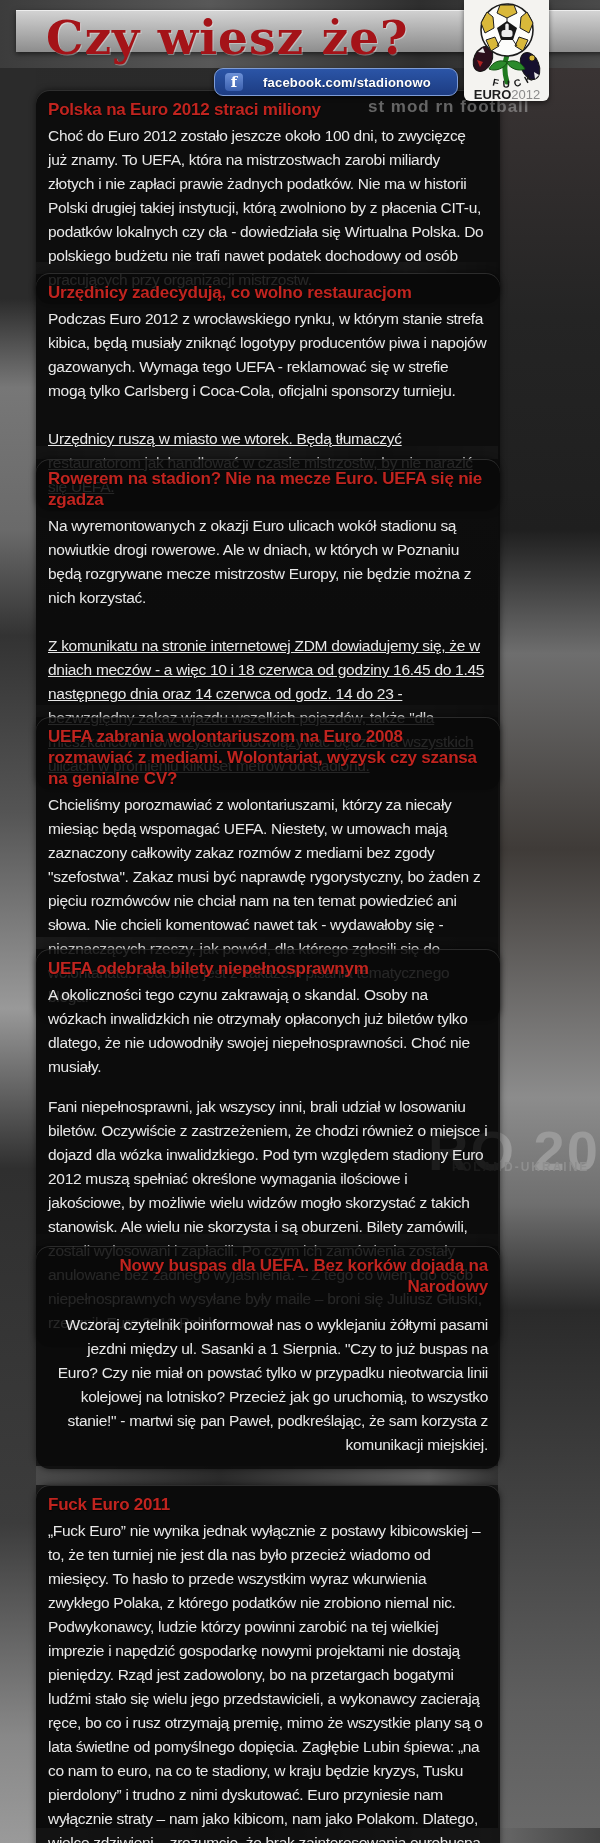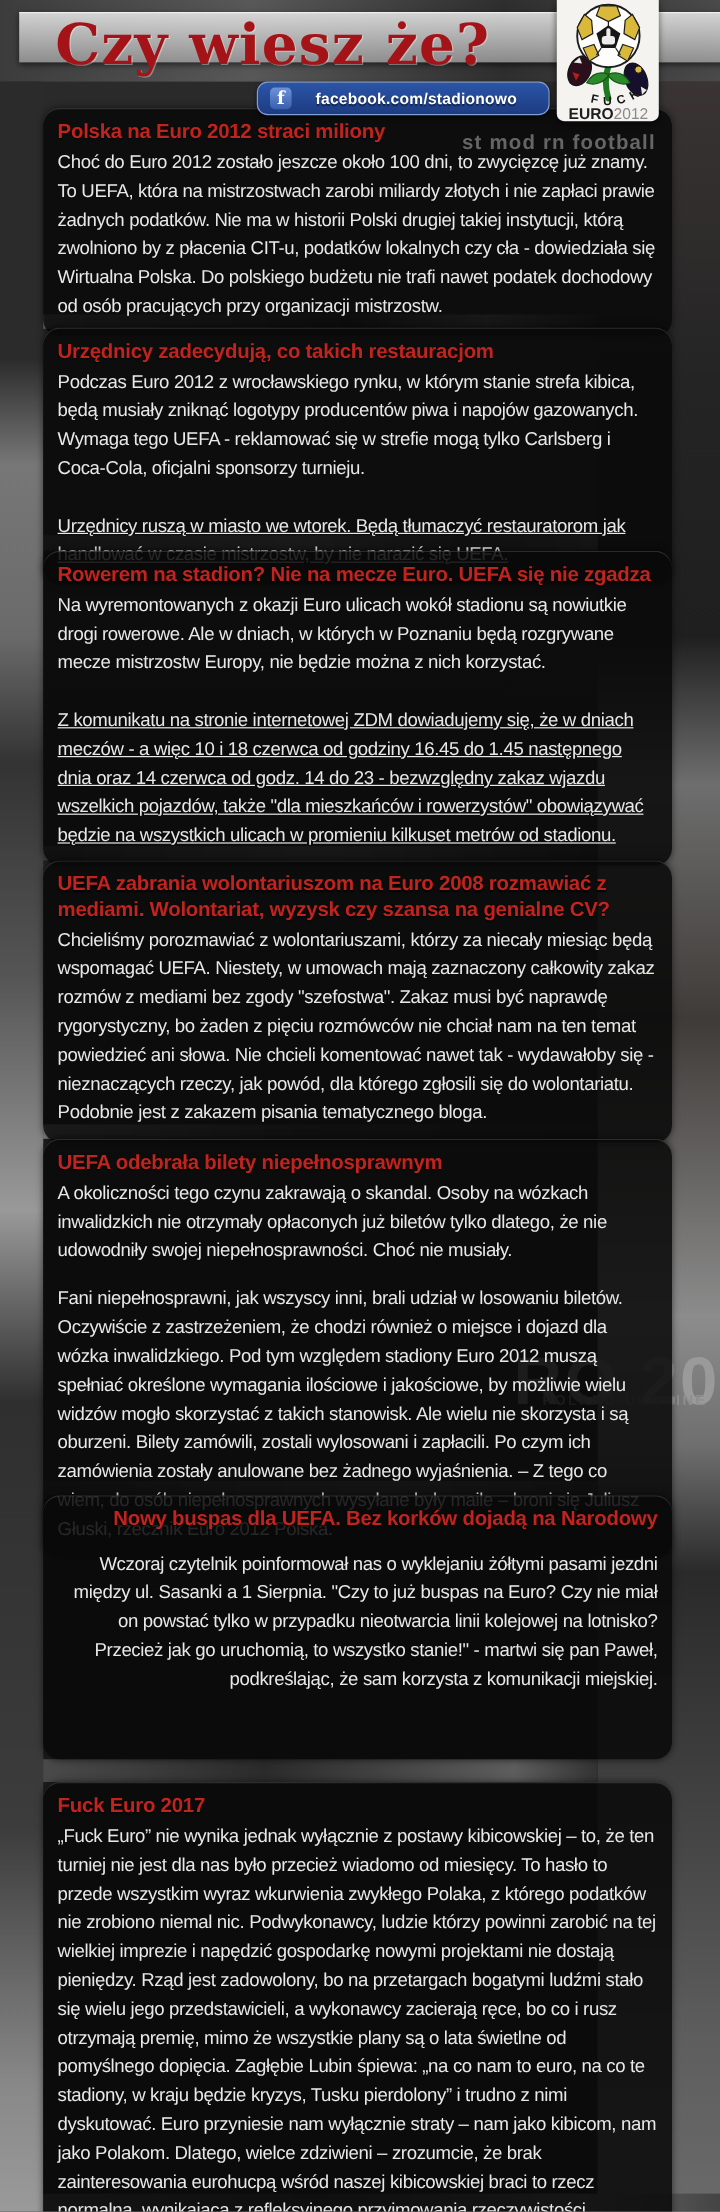--- a/index.html
+++ b/index.html
@@ -10,21 +10,21 @@
   }
   html,body{margin:0;padding:0;}
   body{
     width:600px;height:1843px;position:relative;overflow:hidden;
     background:linear-gradient(#2b2b2b,#191919);
     font-family:"Liberation Sans",sans-serif;
   }
   
   .bgblock{position:absolute;z-index:0;}
   .wm{position:absolute;font-weight:bold;white-space:nowrap;}
-  .wm-top{z-index:4;left:385px;top:97px;font-size:17px;color:rgba(175,175,175,.55);letter-spacing:1px;margin-top:12px;}
+  .wm-top{z-index:4;left:368px;top:97px;font-size:17px;color:rgba(175,175,175,.55);letter-spacing:1px;}
   .wm-euro{z-index:1;left:428px;top:1118px;font-size:56px;color:#9a9a9a;letter-spacing:2px;}
   .wm-ukr{z-index:1;left:452px;top:1160px;font-size:12px;color:#8f8f8f;letter-spacing:2px;}
   
   .title-band{
     position:absolute;z-index:5;left:0;top:10px;width:600px;height:42px;
     background:linear-gradient(rgba(232,232,232,.88),rgba(160,160,160,.80));
     box-shadow:0 2px 5px rgba(0,0,0,.55), inset 0 1px 0 rgba(255,255,255,.6);
     margin-left:16px;
   }
   .title-band h1{
@@ -50,21 +50,21 @@
   }
   .fb-text{color:#fff;font-weight:bold;font-size:13px;letter-spacing:.2px;text-shadow:0 1px 1px rgba(0,0,0,.5);margin-left:12px;}
   
   .logo-box{
     position:absolute;z-index:7;left:464px;top:0;width:85px;height:101px;
     background:#f4f3f0;border-radius:0 0 6px 6px;
     box-shadow:0 2px 5px rgba(0,0,0,.5);
   }
   
   .card{
-    position:absolute;z-index:3;left:36px;width:524px;box-sizing:border-box;
+    position:absolute;z-index:3;left:36px;width:464px;box-sizing:border-box;
     background:rgba(9,9,9,.87);border-radius:14px;
     padding:9px 12px 12px 12px;
     box-shadow:inset 0 1px 0 rgba(255,255,255,.14), 0 0 6px rgba(0,0,0,.55);
   }
   .card h2{
     margin:0 0 4px 0;font-size:17px;line-height:21px;font-weight:bold;
     color:var(--headline-red);letter-spacing:-.2px;
     text-shadow:0 1px 1px rgba(0,0,0,.8);
   }
   .card p{
@@ -139,21 +139,21 @@
     </text>
   </svg>
 </div>
 
 <article class="card" style="top:90px;min-height:172px;">
   <h2>Polska na Euro 2012 straci miliony</h2>
   <p>Choć do Euro 2012 zostało jeszcze około 100 dni, to zwycięzcę już znamy. To UEFA, która na mistrzostwach zarobi miliardy złotych i nie zapłaci prawie żadnych podatków. Nie ma w historii Polski drugiej takiej instytucji, którą zwolniono by z płacenia CIT-u, podatków lokalnych czy cła - dowiedziała się Wirtualna Polska. Do polskiego budżetu nie trafi nawet podatek dochodowy od osób pracujących przy organizacji mistrzostw.</p>
 </article>
 
 <article class="card" style="top:273px;min-height:173px;">
-  <h2>Urzędnicy zadecydują, co takich restauracjom</h2>
+  <h2>Urzędnicy zadecydują, co wolno restauracjom</h2>
   <p>Podczas Euro 2012 z wrocławskiego rynku, w którym stanie strefa kibica, będą musiały zniknąć logotypy producentów piwa i napojów gazowanych. Wymaga tego UEFA - reklamować się w strefie mogą tylko Carlsberg i Coca-Cola, oficjalni sponsorzy turnieju.</p>
   <p class="gap">Urzędnicy ruszą w miasto we wtorek. Będą tłumaczyć restauratorom jak handlować w czasie mistrzostw, by nie narazić się UEFA.</p>
 </article>
 
 <article class="card" style="top:459px;min-height:246px;">
   <h2>Rowerem na stadion? Nie na mecze Euro. UEFA się nie zgadza</h2>
   <p>Na wyremontowanych z okazji Euro ulicach wokół stadionu są nowiutkie drogi rowerowe. Ale w dniach, w których w Poznaniu będą rozgrywane mecze mistrzostw Europy, nie będzie można z nich korzystać.</p>
   <p class="gap">Z komunikatu na stronie internetowej ZDM dowiadujemy się, że w dniach meczów - a więc 10 i 18 czerwca od godziny 16.45 do 1.45 następnego dnia oraz 14 czerwca od godz. 14 do 23 - bezwzględny zakaz wjazdu wszelkich pojazdów, także "dla mieszkańców i rowerzystów" obowiązywać będzie na wszystkich ulicach w promieniu kilkuset metrów od stadionu.</p>
 </article>
 
@@ -167,15 +167,15 @@
   <p>A okoliczności tego czynu zakrawają o skandal. Osoby na wózkach inwalidzkich nie otrzymały opłaconych już biletów tylko dlatego, że nie udowodniły swojej niepełnosprawności. Choć nie musiały.</p>
   <p class="tight">Fani niepełnosprawni, jak wszyscy inni, brali udział w losowaniu biletów. Oczywiście z zastrzeżeniem, że chodzi również o miejsce i dojazd dla wózka inwalidzkiego. Pod tym względem stadiony Euro 2012 muszą spełniać określone wymagania ilościowe i jakościowe, by możliwie wielu widzów mogło skorzystać z takich stanowisk. Ale wielu nie skorzysta i są oburzeni. Bilety zamówili, zostali wylosowani i zapłacili. Po czym ich zamówienia zostały anulowane bez żadnego wyjaśnienia. – Z tego co wiem, do osób niepełnosprawnych wysyłane były maile – broni się Juliusz Głuski, rzecznik Euro 2012 Polska.</p>
 </article>
 
 <article class="card" style="top:1246px;min-height:220px;text-align:right;">
   <h2>Nowy buspas dla UEFA. Bez korków dojadą na Narodowy</h2>
   <p class="tight">Wczoraj czytelnik poinformował nas o wyklejaniu żółtymi pasami jezdni między ul. Sasanki a 1 Sierpnia. "Czy to już buspas na Euro? Czy nie miał on powstać tylko w przypadku nieotwarcia linii kolejowej na lotnisko? Przecież jak go uruchomią, to wszystko stanie!" - martwi się pan Paweł, podkreślając, że sam korzysta z komunikacji miejskiej.</p>
 </article>
 
 <article class="card" style="top:1485px;min-height:343px;">
-  <h2>Fuck Euro 2017</h2>
+  <h2>Fuck Euro 2011</h2>
   <p>„Fuck Euro” nie wynika jednak wyłącznie z postawy kibicowskiej – to, że ten turniej nie jest dla nas było przecież wiadomo od miesięcy. To hasło to przede wszystkim wyraz wkurwienia zwykłego Polaka, z którego podatków nie zrobiono niemal nic. Podwykonawcy, ludzie którzy powinni zarobić na tej wielkiej imprezie i napędzić gospodarkę nowymi projektami nie dostają pieniędzy. Rząd jest zadowolony, bo na przetargach bogatymi ludźmi stało się wielu jego przedstawicieli, a wykonawcy zacierają ręce, bo co i rusz otrzymają premię, mimo że wszystkie plany są o lata świetlne od pomyślnego dopięcia. Zagłębie Lubin śpiewa: „na co nam to euro, na co te stadiony, w kraju będzie kryzys, Tusku pierdolony” i trudno z nimi dyskutować. Euro przyniesie nam wyłącznie straty – nam jako kibicom, nam jako Polakom. Dlatego, wielce zdziwieni – zrozumcie, że brak zainteresowania eurohucpą wśród naszej kibicowskiej braci to rzecz normalna, wynikająca z refleksyjnego przyjmowania rzeczywistości, analizowania zysków i strat oraz patrzenia głębiej, niż</p>
 </article>
 
 </body></html>

